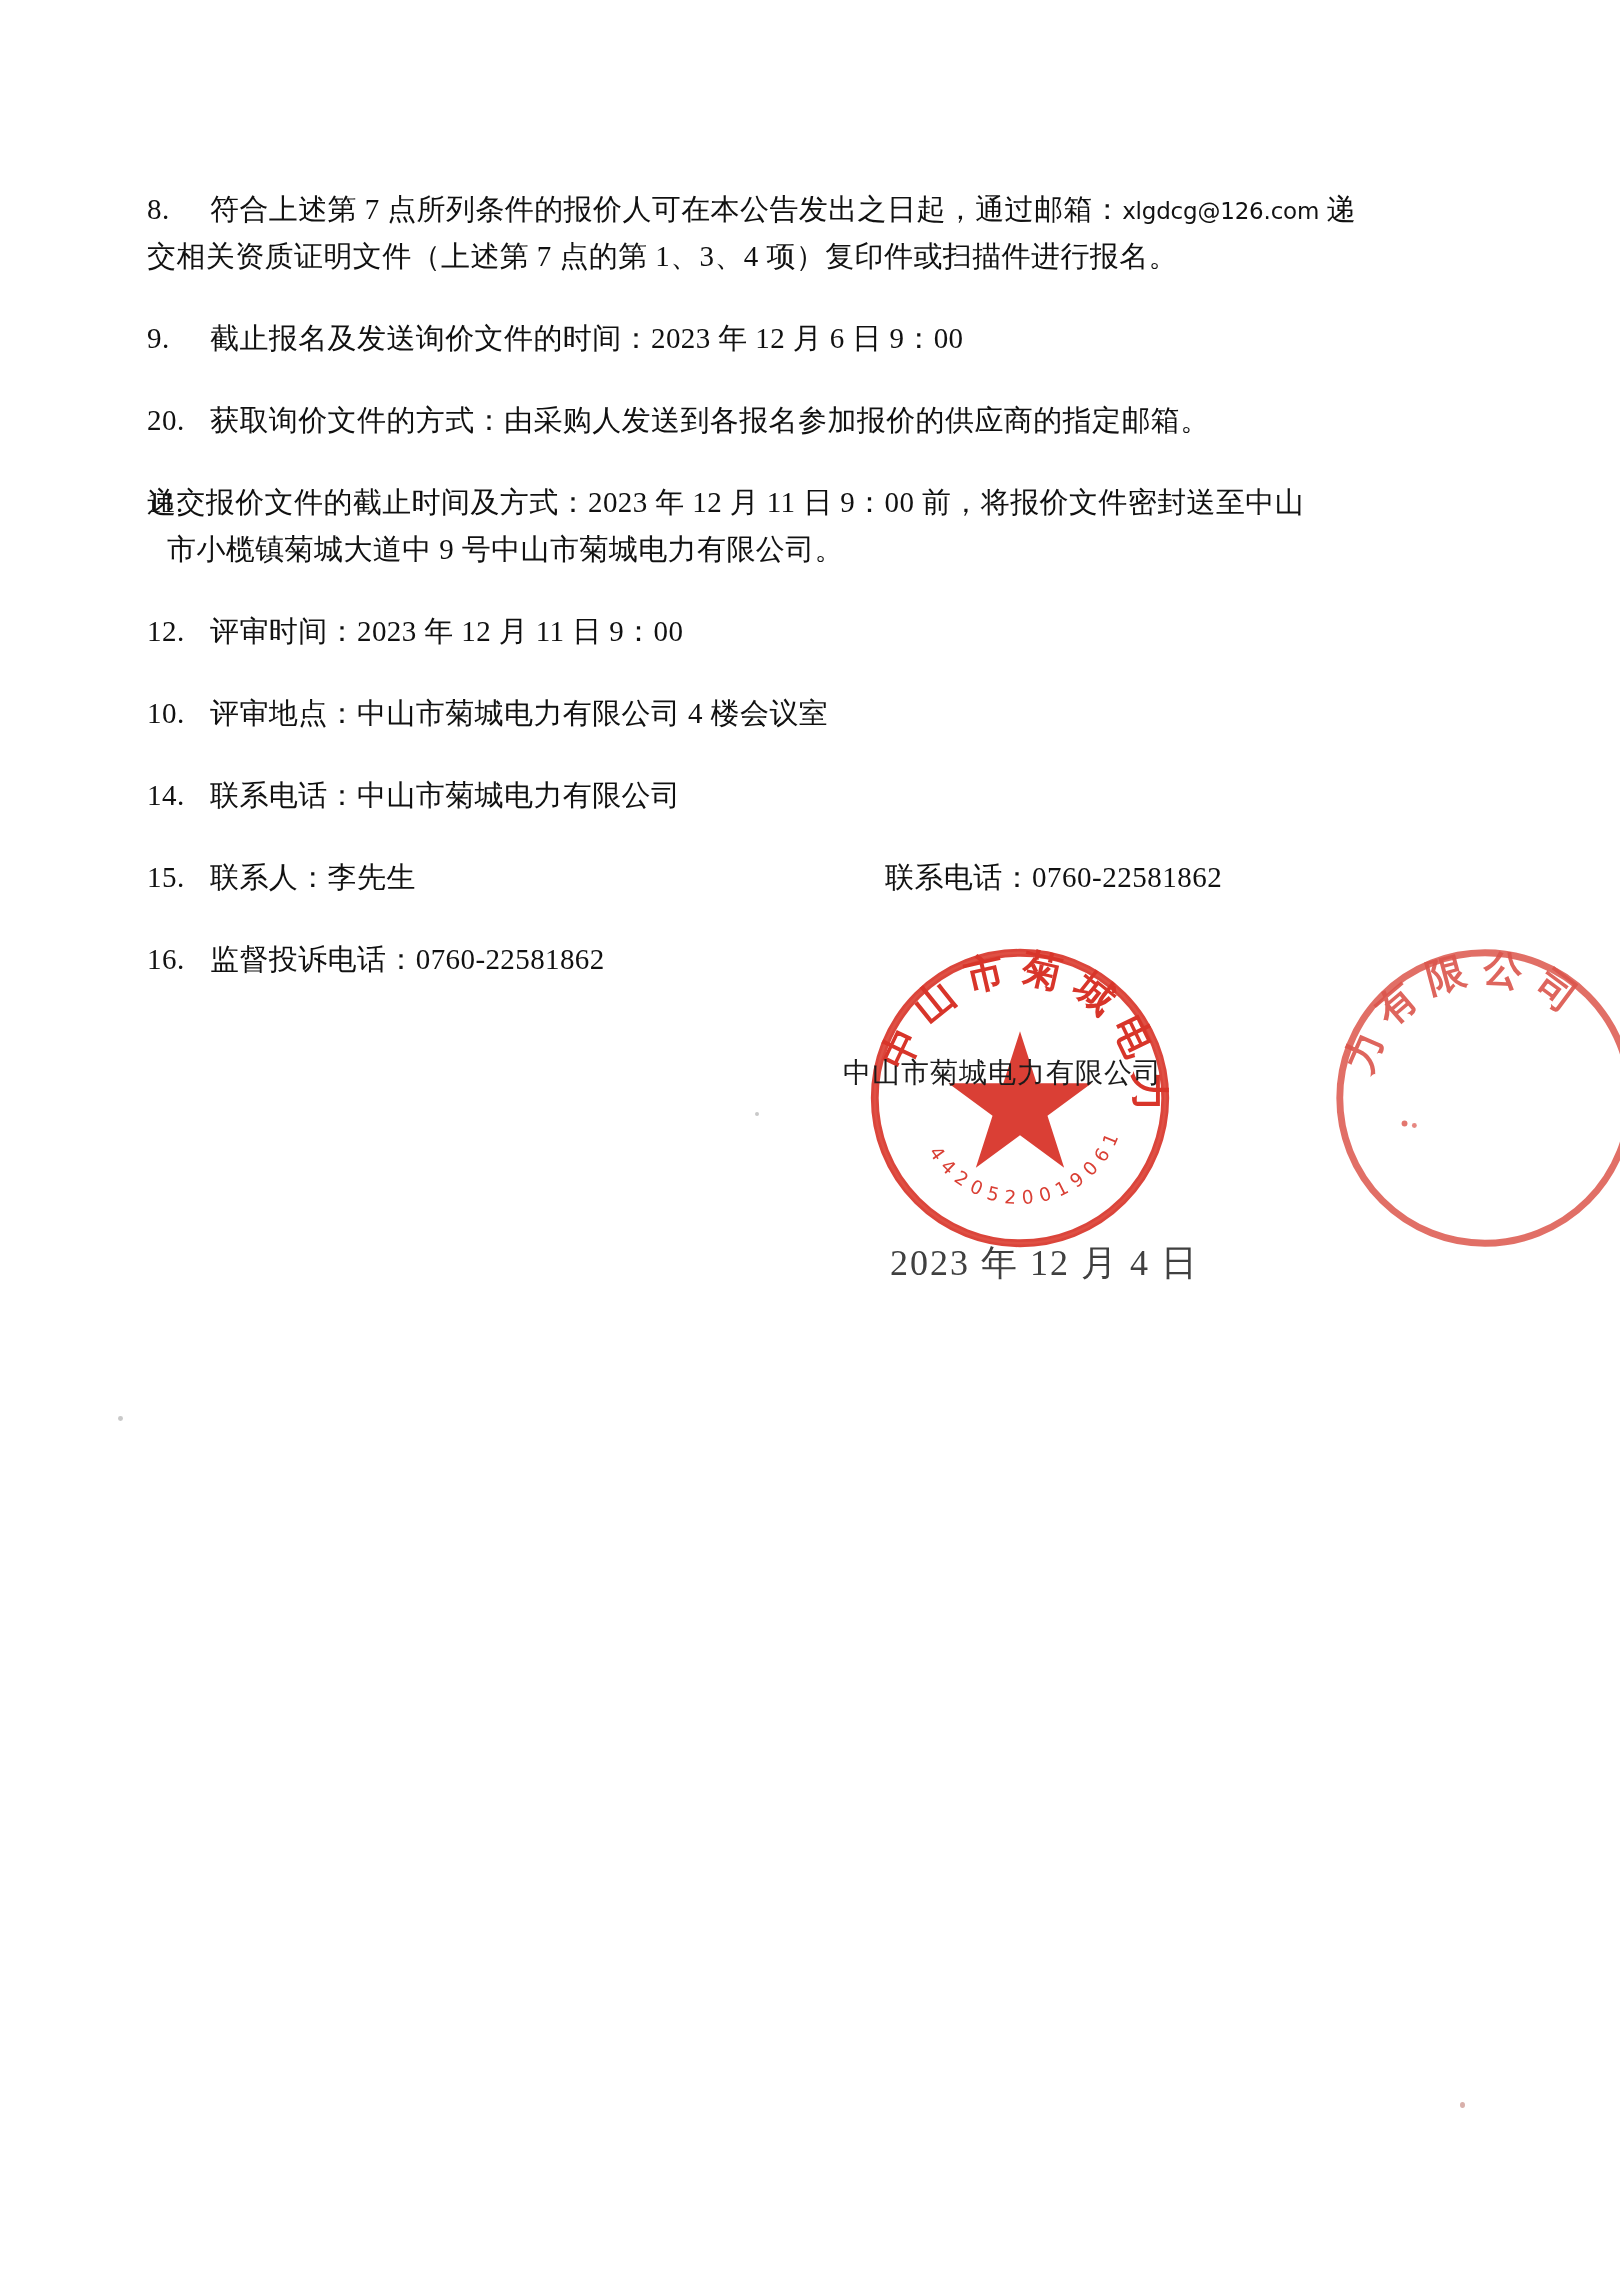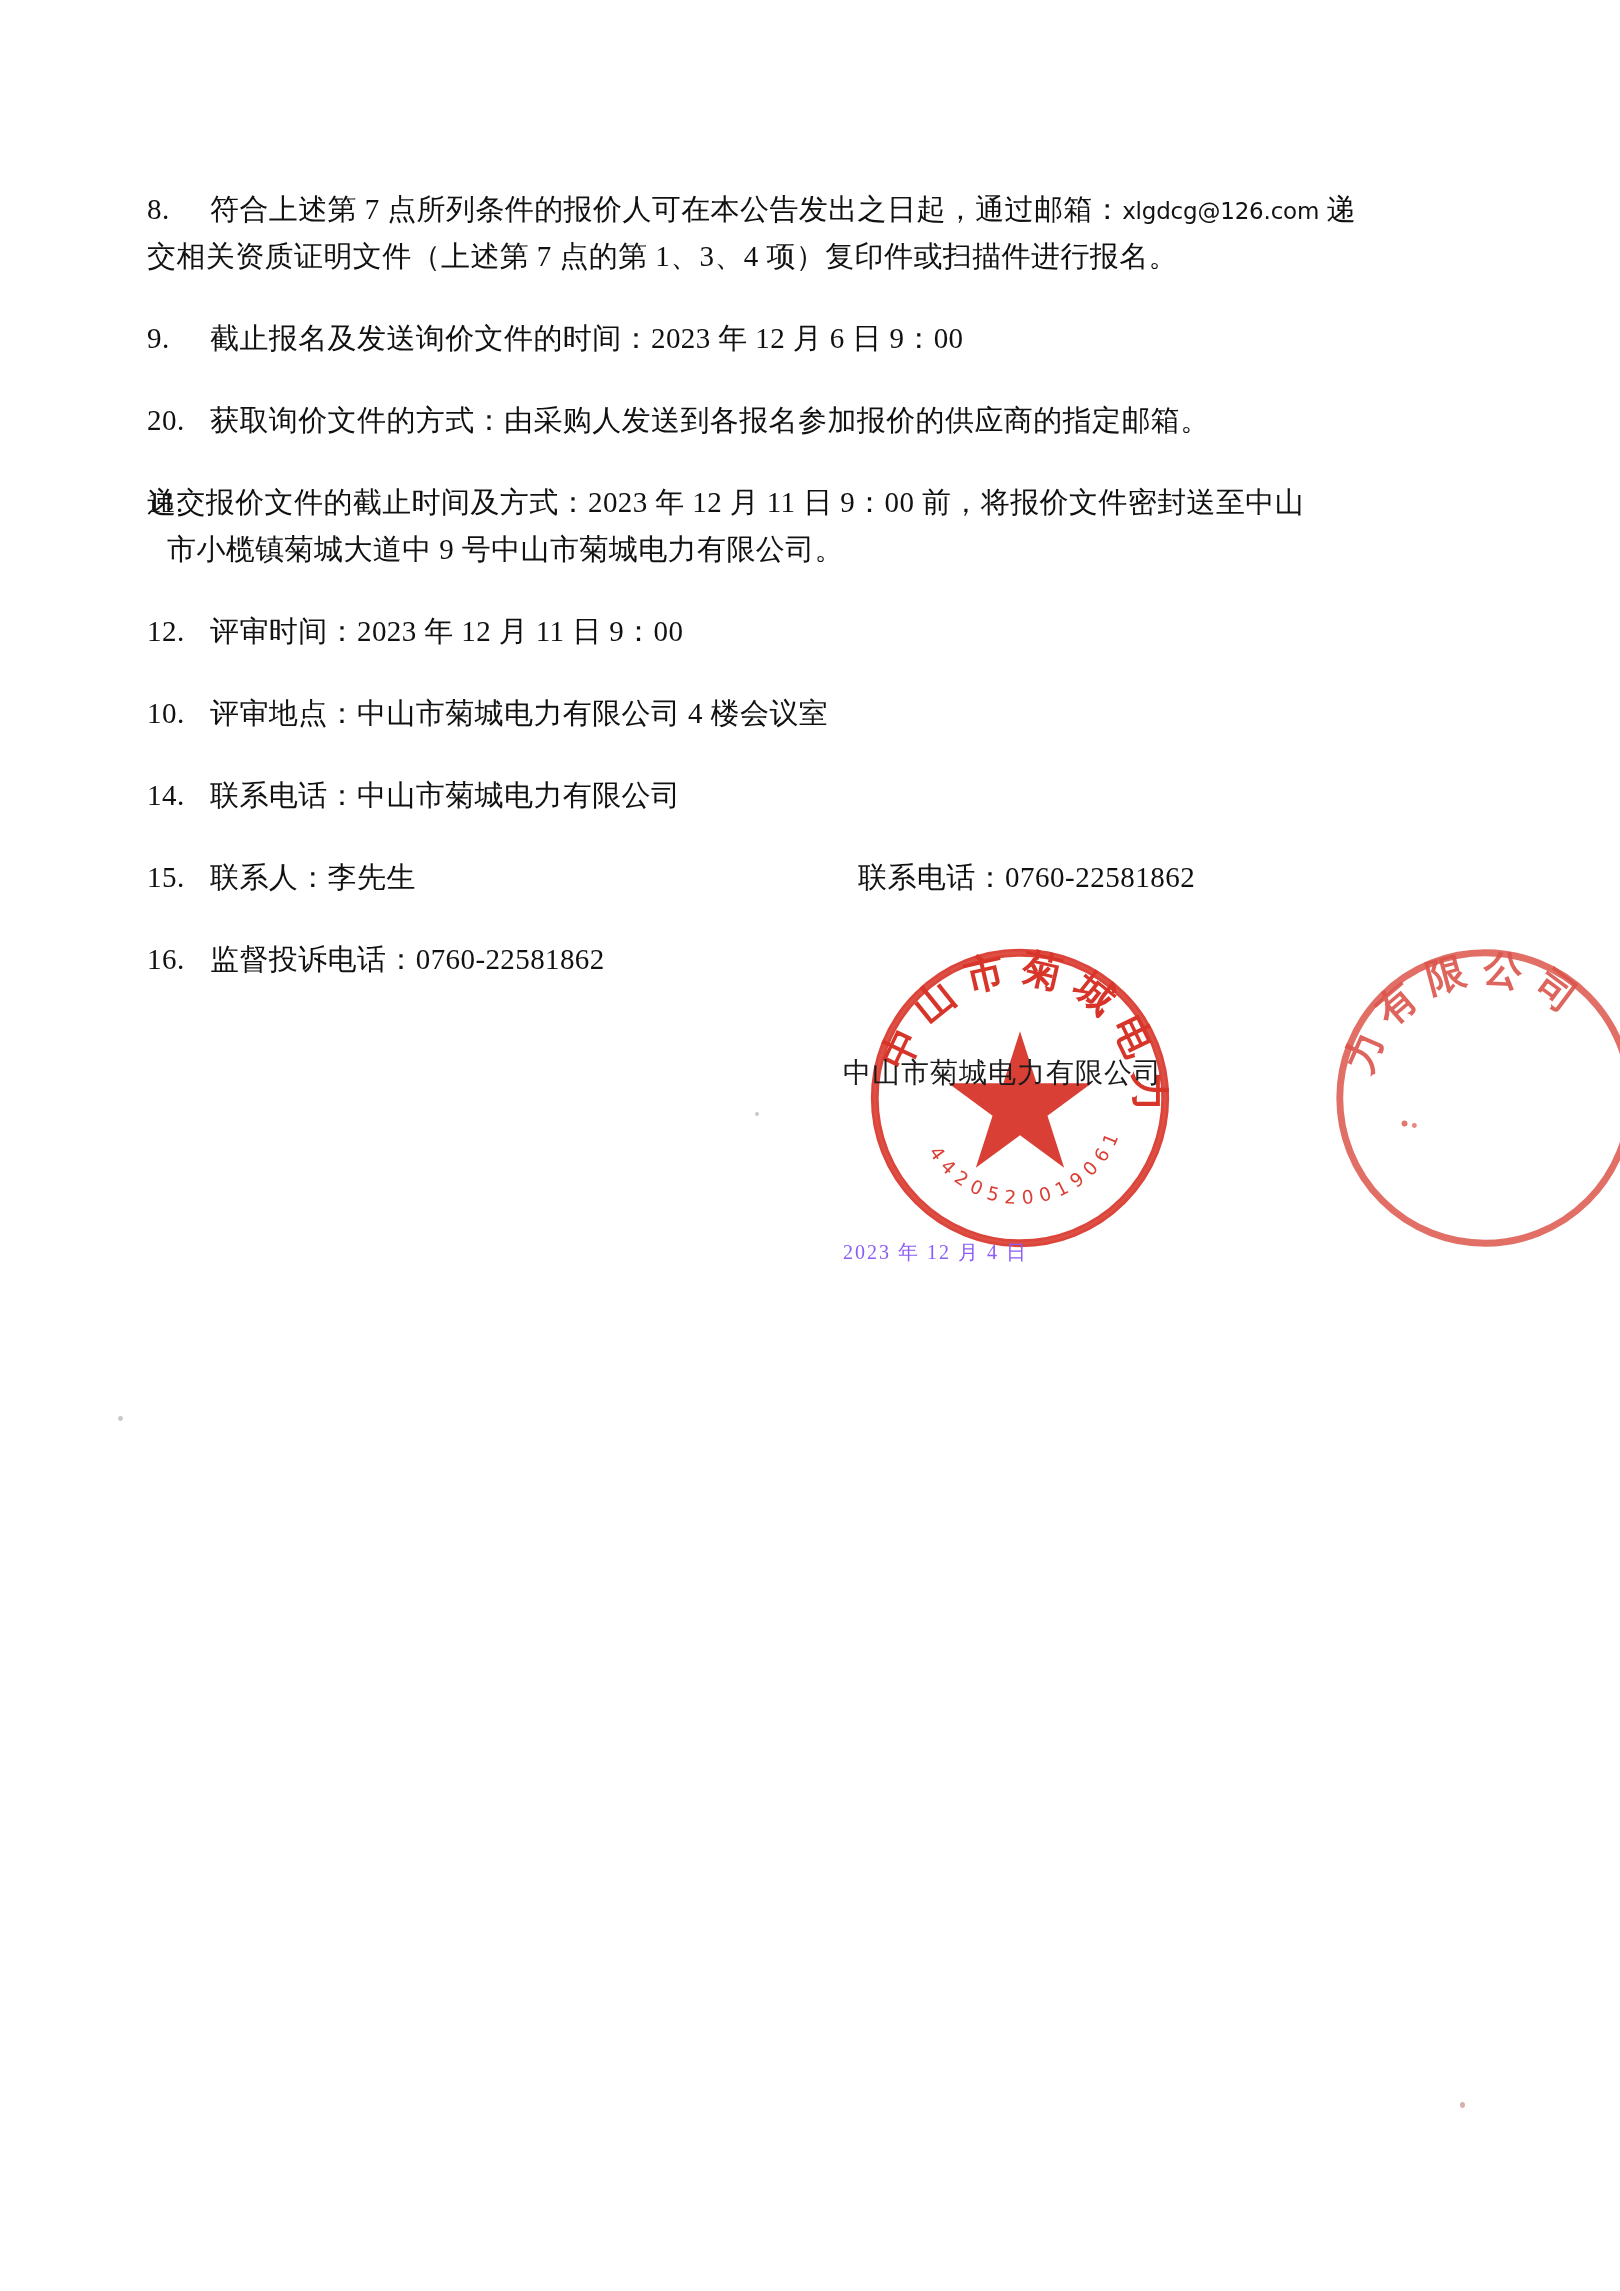--- a/index.html
+++ b/index.html
@@ -59,21 +59,21 @@
     font-family: "Liberation Serif", serif;
     letter-spacing: 0.5px;
   }
 
   .row-2col {
     display: block;
     position: relative;
   }
   .contact-phone {
     position: absolute;
-    left: 711px;
+    left: 738px;
     top: 0;
     white-space: nowrap;
   }
 
   
   .sign-block {
     position: absolute;
     left: 843px;
     top: 1054px;
     width: 510px;
@@ -82,23 +82,24 @@
   }
   .sign-company {
     font-size: 28px;
     letter-spacing: 1px;
     color: #1a1a1a;
     font-family: "DejaVu Serif", "Liberation Serif", serif;
     white-space: nowrap;
   }
   .sign-date {
     margin-top: 147px;
-    font-size: 20px;
+    margin-left: 47px;
+    font-size: 36px;
     letter-spacing: 2px;
-    color: #8b5cf6;
+    color: #404040;
     white-space: nowrap;
     font-family: "Liberation Serif", serif;
   }
 
   
   .seal-wrap {
     position: absolute;
     left: 863px;
     top: 941px;
     width: 314px;

